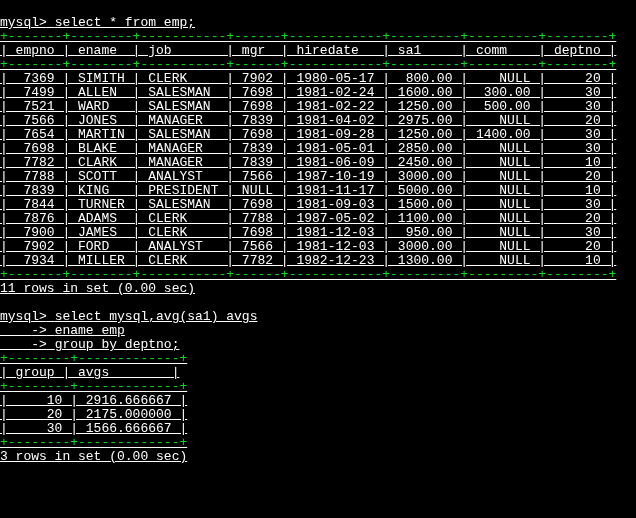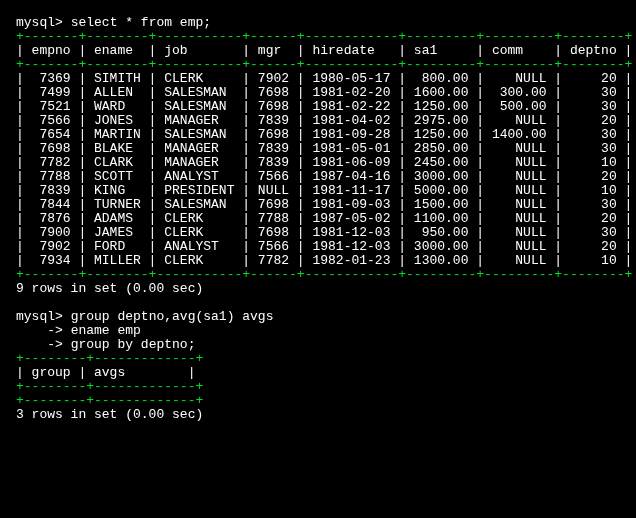--- a/index.html
+++ b/index.html
@@ -8,53 +8,57 @@
     background: #000;
     color: #fff;
     font-family: "Courier New", Consolas, monospace;
     font-size: 13px;
     line-height: 14px;
     width: 636px;
     height: 518px;
     overflow: hidden;
   }
   .terminal {
-    padding: 2px 16px;
+    padding: 2px 0;
     white-space: pre;
+    text-decoration: underline;
   }
   .green-sep {
     color: #00e020;
   }
 </style>
 </head>
 <body>
 
 <div class="terminal">
 <span>mysql&gt;</span> <span>select * from emp;</span>
 <span class="green-sep">+-------+--------+-----------+------+------------+---------+---------+--------+</span>
 <span>| empno | ename  | job       | mgr  | hiredate   | sa1     | comm    | deptno |</span>
 <span class="green-sep">+-------+--------+-----------+------+------------+---------+---------+--------+</span>
 <div id="t1rows"><span>|  7369 | SIMITH | CLERK     | 7902 | 1980-05-17 |  800.00 |    NULL |     20 |</span>
-<span>|  7499 | ALLEN  | SALESMAN  | 7698 | 1981-02-20 | 1600.00 |  300.00 |     30 |</span>
+<span>|  7499 | ALLEN  | SALESMAN  | 7698 | 1981-02-24 | 1600.00 |  300.00 |     30 |</span>
 <span>|  7521 | WARD   | SALESMAN  | 7698 | 1981-02-22 | 1250.00 |  500.00 |     30 |</span>
 <span>|  7566 | JONES  | MANAGER   | 7839 | 1981-04-02 | 2975.00 |    NULL |     20 |</span>
 <span>|  7654 | MARTIN | SALESMAN  | 7698 | 1981-09-28 | 1250.00 | 1400.00 |     30 |</span>
 <span>|  7698 | BLAKE  | MANAGER   | 7839 | 1981-05-01 | 2850.00 |    NULL |     30 |</span>
 <span>|  7782 | CLARK  | MANAGER   | 7839 | 1981-06-09 | 2450.00 |    NULL |     10 |</span>
-<span>|  7788 | SCOTT  | ANALYST   | 7566 | 1987-04-16 | 3000.00 |    NULL |     20 |</span>
+<span>|  7788 | SCOTT  | ANALYST   | 7566 | 1987-10-19 | 3000.00 |    NULL |     20 |</span>
 <span>|  7839 | KING   | PRESIDENT | NULL | 1981-11-17 | 5000.00 |    NULL |     10 |</span>
 <span>|  7844 | TURNER | SALESMAN  | 7698 | 1981-09-03 | 1500.00 |    NULL |     30 |</span>
 <span>|  7876 | ADAMS  | CLERK     | 7788 | 1987-05-02 | 1100.00 |    NULL |     20 |</span>
 <span>|  7900 | JAMES  | CLERK     | 7698 | 1981-12-03 |  950.00 |    NULL |     30 |</span>
 <span>|  7902 | FORD   | ANALYST   | 7566 | 1981-12-03 | 3000.00 |    NULL |     20 |</span>
-<span>|  7934 | MILLER | CLERK     | 7782 | 1982-01-23 | 1300.00 |    NULL |     10 |</span>
+<span>|  7934 | MILLER | CLERK     | 7782 | 1982-12-23 | 1300.00 |    NULL |     10 |</span>
 </div><span class="green-sep">+-------+--------+-----------+------+------------+---------+---------+--------+</span>
-<span>9 rows in set (0.00 sec)</span>
+<span>11 rows in set (0.00 sec)</span>
 
-<span>mysql&gt;</span> <span>group deptno,avg(sa1) avgs</span>
+<span>mysql&gt;</span> <span>select mysql,avg(sa1) avgs</span>
     <span>-&gt;</span> <span>ename emp</span>
     <span>-&gt;</span> <span>group by deptno;</span>
 <span class="green-sep">+--------+-------------+</span>
 <span>| group | avgs        |</span>
 <span class="green-sep">+--------+-------------+</span>
-<span class="green-sep">+--------+-------------+</span>
+<div id="t2rows"><span>|     10 | 2916.666667 |</span>
+<span>|     20 | 2175.000000 |</span>
+<span>|     30 | 1566.666667 |</span>
+</div><span class="green-sep">+--------+-------------+</span>
 <span>3 rows in set (0.00 sec)</span>
 </div>
 
 </body></html>

